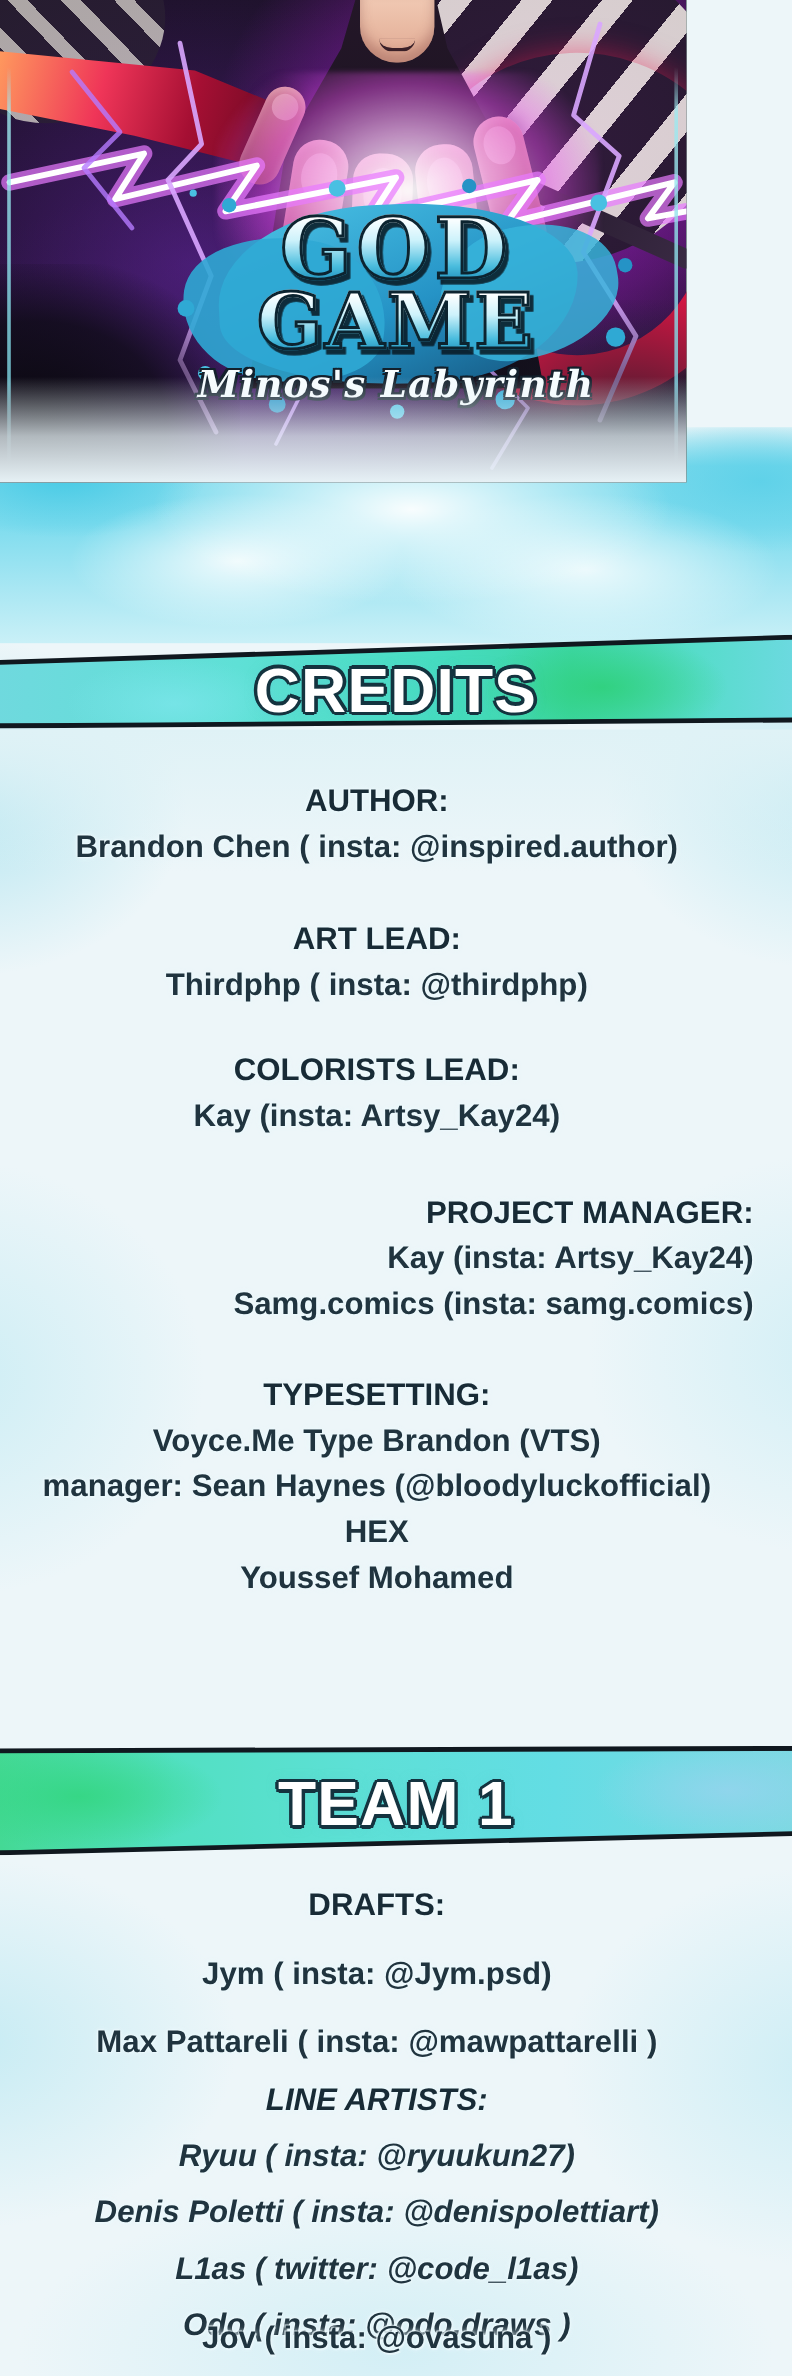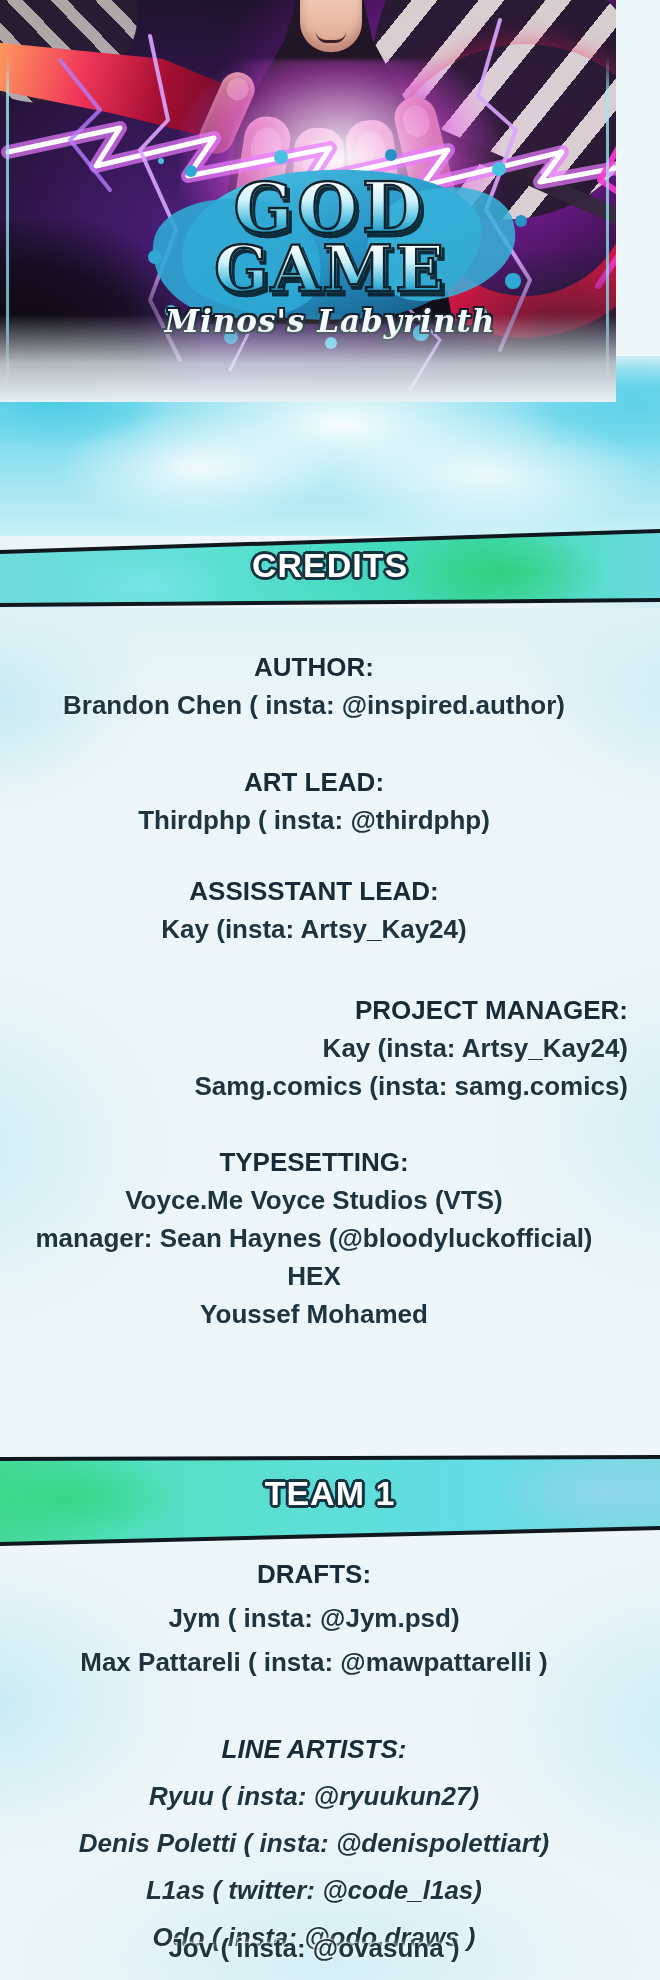--- a/index.html
+++ b/index.html
@@ -21,21 +21,21 @@
   .clouds-top::before{content:"";position:absolute;inset:0;background-image:
       radial-gradient(ellipse 300px 110px at 52% 38%, rgba(255,255,255,.95), transparent 72%),
       radial-gradient(ellipse 200px 80px at 30% 62%, rgba(255,255,255,.85), transparent 70%),
       radial-gradient(ellipse 230px 90px at 74% 66%, rgba(255,255,255,.8), transparent 70%),
       radial-gradient(ellipse 160px 70px at 8% 22%, rgba(64,200,228,.9), transparent 75%),
       radial-gradient(ellipse 170px 80px at 96% 25%, rgba(90,208,232,.85), transparent 75%);}
   .clouds-below-banner{position:absolute;left:0;top:608px;width:660px;height:140px;background:
       linear-gradient(180deg, #dff2f6 0%, rgba(238,246,249,0) 85%);}
 
   
-  .cover{position:absolute;left:0;top:0;width:616px;height:402px;overflow:hidden;background:#14532d;}
+  .cover{position:absolute;left:0;top:0;width:572px;height:402px;overflow:hidden;background:#14532d;}
   .cv-base{position:absolute;inset:0;background:
       radial-gradient(ellipse 360px 300px at 78% 30%, #a020c8 0%, rgba(160,32,200,.45) 45%, transparent 75%),
       radial-gradient(ellipse 420px 340px at 28% 55%, rgba(110,40,180,.55), transparent 75%),
       radial-gradient(ellipse 500px 260px at 50% 85%, rgba(60,30,90,.6), transparent 80%),
       linear-gradient(180deg,#1a1124 0%, #140d1c 60%, #231633 100%);}
   .cv-stripes-tr{position:absolute;right:-30px;top:-40px;width:280px;height:260px;border-radius:40% 55% 60% 45%;
       transform:rotate(14deg);opacity:.9;background:
       repeating-linear-gradient(115deg,#e6e2da 0 20px,#241a2c 20px 52px);}
   .cv-stripes-tl{position:absolute;left:-40px;top:-50px;width:180px;height:150px;border-radius:50%;
       transform:rotate(-24deg);opacity:.75;background:
@@ -110,36 +110,36 @@
   .banner-credits .fill{clip-path:polygon(0 32px,660px 11px,660px 76px,0 81px);background:
       radial-gradient(ellipse 140px 60px at 76% 55%, rgba(46,208,120,.85), transparent 75%),
       radial-gradient(ellipse 120px 50px at 22% 70%, rgba(130,232,240,.6), transparent 75%),
       linear-gradient(92deg,#6fd9de 0%,#5fe0d6 30%,#46dcc0 55%,#3ed7a8 72%,#57dccb 88%,#6cd9e0 100%);}
   .banner-team1{top:1452px;height:100px;}
   .banner-team1 .border{clip-path:polygon(0 5px,660px 3px,660px 78px,0 94px);background:#10181f;}
   .banner-team1 .fill{clip-path:polygon(0 9px,660px 7px,660px 74px,0 90px);background:
       radial-gradient(ellipse 160px 60px at 10% 45%, rgba(52,214,130,.9), transparent 75%),
       radial-gradient(ellipse 150px 55px at 92% 40%, rgba(150,212,238,.8), transparent 75%),
       linear-gradient(90deg,#44d995 0%,#52e0c2 22%,#5de0d6 45%,#63dde4 70%,#7cd9e2 100%);}
-  .banner-label{position:absolute;left:0;width:660px;text-align:center;font-size:34px;font-weight:bold;
+  .banner-label{position:absolute;left:0;width:660px;text-align:center;font-size:52px;font-weight:bold;
       letter-spacing:1px;color:#ffffff;
       text-shadow:3px 0 0 #14333f,-3px 0 0 #14333f,0 3px 0 #14333f,0 -3px 0 #14333f,
                   2px 2px 0 #14333f,-2px 2px 0 #14333f,2px -2px 0 #14333f,-2px -2px 0 #14333f,
                   0 0 10px rgba(90,200,210,.6);}
   .banner-credits .banner-label{top:24px;}
   .banner-team1 .banner-label{top:22px;}
 
   
   .sec{position:absolute;left:0;width:628px;text-align:center;color:#20343f;
       font-size:26px;font-weight:bold;
       text-shadow:0 0 6px rgba(236,250,253,.95),0 0 3px rgba(236,250,253,.95),
                   1px 1px 0 rgba(236,250,253,.7),-1px -1px 0 rgba(236,250,253,.7);}
   .sec .h{font-weight:bold;color:#182b36;}
   .sec div{white-space:nowrap;}
-  .lh38 div{line-height:38px;} .lh44 div{line-height:44px;} .lh47 div{line-height:47px;font-style:italic;} .lh40 div{line-height:40px;}
+  .lh38 div{line-height:38px;} .lh44 div{line-height:44px;margin-top:13px;} .lh47 div{line-height:47px;font-style:italic;} .lh40 div{line-height:40px;}
   .s-author{top:648px;} .s-artlead{top:763px;} .s-assist{top:872px;}
   .s-pm{top:991px;text-align:right;} .s-type{top:1143px;}
   .s-drafts{top:1552px;} .s-line{top:1726px;} .s-color{top:1928px;}
 </style>
 </head>
 <body>
 
 <div class="page">
 
   <div class="sky"></div>
@@ -204,31 +204,31 @@
 
   <div class="sec lh38 s-author">
     <div class="h">AUTHOR:</div>
     <div>Brandon Chen ( insta: @inspired.author)</div>
   </div>
   <div class="sec lh38 s-artlead">
     <div class="h">ART LEAD:</div>
     <div>Thirdphp ( insta: @thirdphp)</div>
   </div>
   <div class="sec lh38 s-assist">
-    <div class="h">ASSISSTANT LEAD:</div>
+    <div class="h">COLORISTS LEAD:</div>
     <div>Kay (insta: Artsy_Kay24)</div>
   </div>
   <div class="sec lh38 s-pm">
     <div class="h">PROJECT MANAGER:</div>
     <div>Kay (insta: Artsy_Kay24)</div>
     <div>Samg.comics (insta: samg.comics)</div>
   </div>
   <div class="sec lh38 s-type">
     <div class="h">TYPESETTING:</div>
-    <div>Voyce.Me Voyce Studios (VTS)</div>
+    <div>Voyce.Me Type Brandon (VTS)</div>
     <div>manager: Sean Haynes (@bloodyluckofficial)</div>
     <div>HEX</div>
     <div>Youssef Mohamed</div>
   </div>
 
   <div class="banner banner-team1">
     <div class="shape border"></div>
     <div class="shape fill"></div>
     <div class="banner-label">TEAM 1</div>
   </div>

